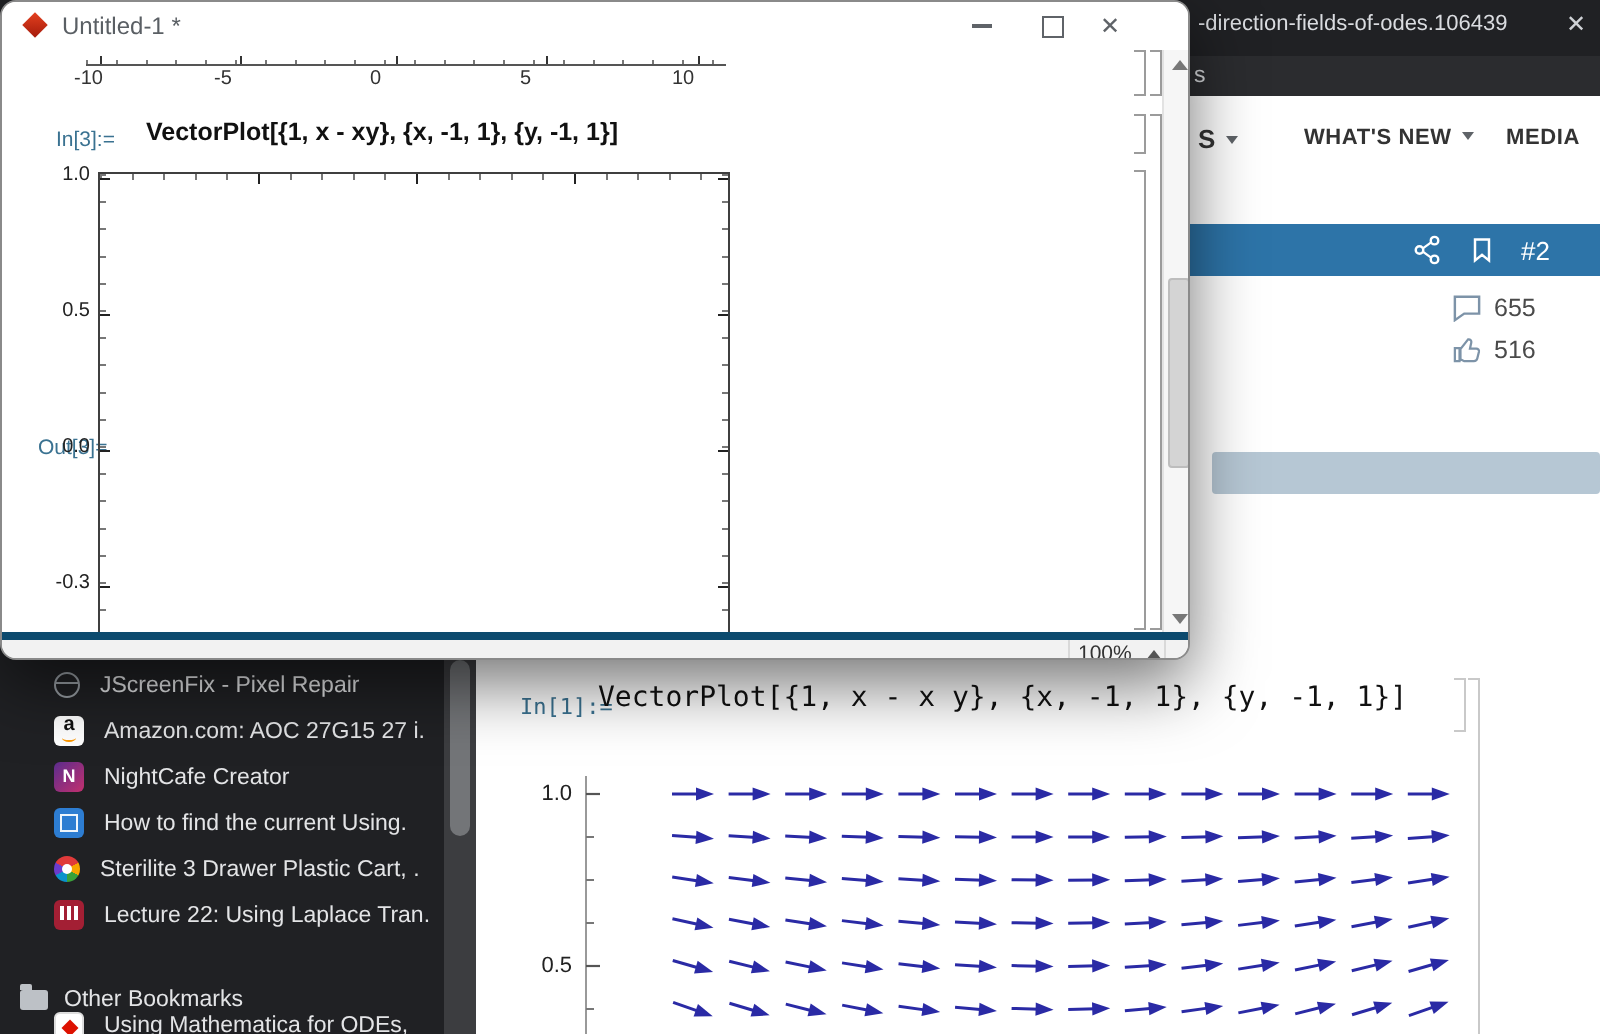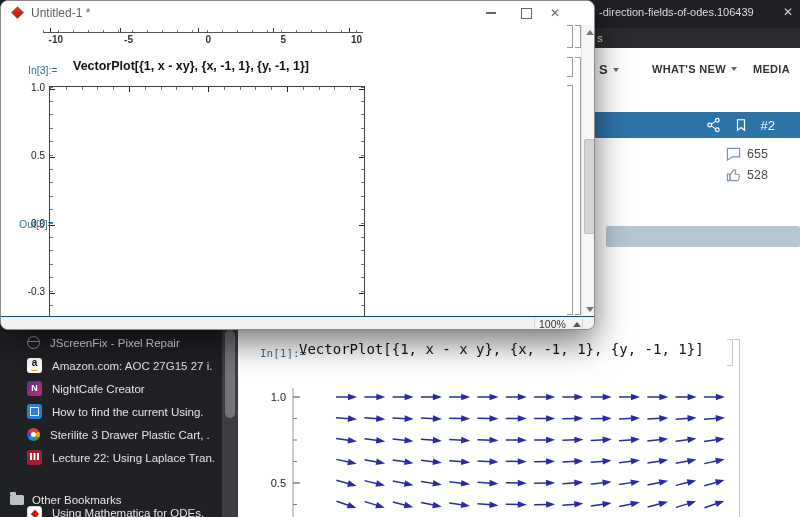--- a/index.html
+++ b/index.html
@@ -103,21 +103,21 @@
   .winbtn{position:absolute;top:0;width:28px;height:24px;display:flex;align-items:center;justify-content:center;color:#5f6368;}
   #btn-min{left:476px;}  #btn-max{left:511px;}  #btn-close{left:540px;font-size:12px;}
   #btn-min::before{content:"";width:10px;height:1.2px;background:#5f6368;display:block;}
   #btn-max::before{content:"";width:9px;height:9px;border:1.2px solid #5f6368;display:block;}
 
   
   #prev-axis-line{position:absolute;left:42px;top:31px;width:320px;height:1px;background:#555;}
   #prev-axis-minors{position:absolute;left:42px;top:28.5px;width:320px;height:2.5px;
       background:repeating-linear-gradient(90deg,#777 0 1px,transparent 1px 14.9px);}
   .ax-tick{position:absolute;top:27px;width:1.2px;height:4px;background:#333;}
-  .ax-label{position:absolute;top:33px;width:26px;text-align:right;font-size:10px;color:#333;font-weight:bold;}
+  .ax-label{position:absolute;top:33px;width:26px;text-align:left;font-size:10px;color:#333;}
 
   #mma-in-label{position:absolute;left:27px;top:63px;font-size:10.5px;color:#3a7291;}
   #mma-in-code{position:absolute;left:72px;top:58px;font-size:12.5px;font-weight:bold;color:#111;white-space:nowrap;}
   #mma-out-label{position:absolute;left:18px;top:217px;font-size:10.5px;color:#3a7291;}
 
   #out-frame{position:absolute;left:48px;top:85px;width:316px;height:245px;border:1px solid #3f3f3f;border-bottom:none;}
   .mtick-left{position:absolute;left:0;top:0;width:3px;height:100%;
       background:repeating-linear-gradient(180deg,#777 0 1px,transparent 1px 13.6px);}
   .mtick-right{position:absolute;right:0;top:0;width:3px;height:100%;
       background:repeating-linear-gradient(180deg,#777 0 1px,transparent 1px 13.6px);}
@@ -127,21 +127,21 @@
   .majR{position:absolute;right:0;width:5px;height:1.2px;background:#222;}
   .majT{position:absolute;top:0;width:1.2px;height:5px;background:#222;}
   .fy-label{position:absolute;left:14px;width:30px;text-align:right;font-size:10px;color:#222;}
 
   
   #mma-scroll{position:absolute;left:580px;top:24px;width:15px;height:291px;background:#f6f6f6;border-left:1px solid #e2e2e2;}
   #mma-thumb{position:absolute;left:2px;top:114px;width:11px;height:95px;background:#d4d4d4;border:1px solid #bdbdbd;border-radius:2px;}
   .sb-arrow{position:absolute;left:0;width:15px;height:14px;display:flex;align-items:center;justify-content:center;}
   .tri-up{width:0;height:0;border-left:4px solid transparent;border-right:4px solid transparent;border-bottom:5px solid #777;}
   .tri-down{width:0;height:0;border-left:4px solid transparent;border-right:4px solid transparent;border-top:5px solid #777;}
-  #mma-status{position:absolute;left:0;top:315px;width:595px;height:15px;background:#f2f2f2;border-top:1px solid #0c4a6e;}
+  #mma-status{position:absolute;left:0;top:315px;width:595px;height:15px;background:#f2f2f2;border-top:4px solid #0c4a6e;}
   #zoom-label{position:absolute;left:538px;top:1px;font-size:10.5px;color:#333;}
   #zoom-caret{position:absolute;left:572px;top:5px;width:0;height:0;border-left:4px solid transparent;
               border-right:4px solid transparent;border-bottom:5px solid #555;}
   .status-div{position:absolute;top:0;width:1px;height:15px;background:#d9d9d9;}
 </style>
 </head>
 <body>
 
 <div id="stage">
 
@@ -200,21 +200,21 @@
     <div class="statrow" id="stat-replies">
       <svg width="15" height="14" viewBox="0 0 16 15">
         <path d="M1.5 1.5h13v9h-8l-5 3.5z" fill="none" stroke="#7d93a8" stroke-width="1.3"></path>
       </svg>
       <span class="stat-num">655</span>
     </div>
     <div class="statrow" id="stat-likes">
       <svg width="15" height="14" viewBox="0 0 16 15">
         <path d="M1.5 6.5h2.5v7H1.5z M4.5 12.5l2 1h5.2c.9 0 1.6-.6 1.8-1.4l.9-3.6c.2-.9-.5-1.8-1.4-1.8H9.6l.7-3.2c.2-.9-.5-1.7-1.4-1.7h-.3L4.5 7z" fill="none" stroke="#7d93a8" stroke-width="1.2"></path>
       </svg>
-      <span class="stat-num">528</span>
+      <span class="stat-num">516</span>
     </div>
 
     <div id="quotebar"></div>
 
     <span id="web-in-label">In[1]:=</span>
     <span id="web-in-code">VectorPlot[{1, x - x y}, {x, -1, 1}, {y, -1, 1}]</span>
 
     <span class="plot-ylab" id="web-ylab-0" style="top:343px;">1.0</span>
     <span class="plot-ylab" id="web-ylab-1" style="top:429px;">0.5</span>
 

